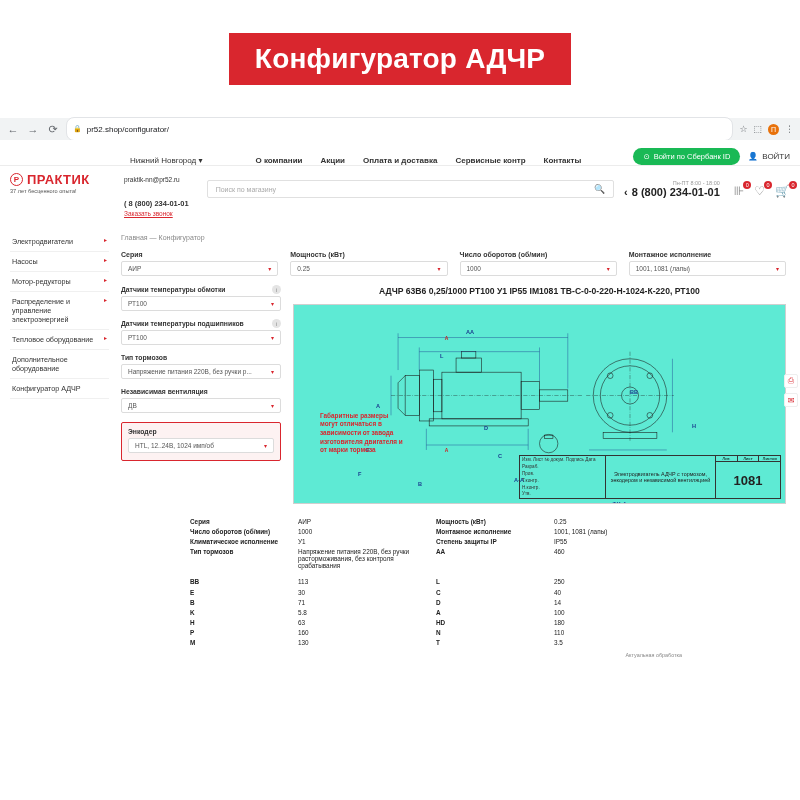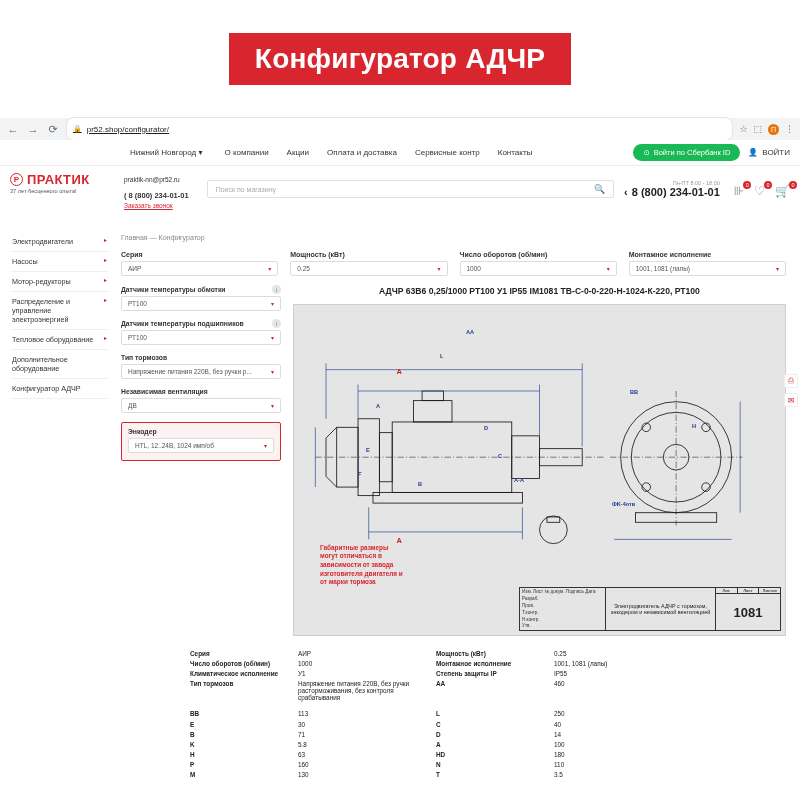--- a/index.html
+++ b/index.html
@@ -18,53 +18,53 @@
     padding:10px 26px; letter-spacing:.2px; line-height:1.15;
   }
 
   
   .browser { width:800px; background:#f1f3f4; }
   .chrome-bar { display:flex; align-items:center; height:22px; padding:0 6px; gap:6px; background:#f1f3f4; }
   .nav-btn { color:#5f6368; font-size:11px; width:14px; text-align:center; }
   .omni {
     flex:1; height:24px; background:#fff; border-radius:8px;
     display:flex; align-items:center; padding:0 6px; gap:5px;
-    font-size:8px; color:#202124; border:1px solid #e2e4e7;text-decoration:underline;
+    font-size:8px; color:#202124; border:1px solid #e2e4e7;
   }
   .omni .lock { font-size:7px; color:#5f6368; }
   .omni .url { color:#202124; }
   .chrome-right { display:flex; align-items:center; gap:6px; font-size:9px; color:#5f6368; }
   .avatar-dot { width:11px; height:11px; border-radius:50%; background:#e8710a; color:#fff; font-size:7px; display:flex; align-items:center; justify-content:center; }
   .bmk-bar { display:flex; align-items:center; height:14px; padding:0 8px; gap:8px; background:#f1f3f4; font-size:7.5px; color:#3c4043; border-bottom:1px solid #dadce0;}
   .bmk-y { display:flex; align-items:center; gap:3px; }
   .y-dot { width:8px; height:8px; border-radius:2px; background:#fc3f1d; color:#fff; font-size:6px; display:flex; align-items:center; justify-content:center; font-weight:bold;}
   .bmk-right { margin-left:auto; display:flex; align-items:center; gap:3px; }
 
   
   .page { width:800px; height:645px; background:#fff; overflow:hidden; position:relative; }
 
   
-  .toprow { display:flex; align-items:center; height:26px; padding:0 10px; font-size:8px; color:#333; border-bottom:1px solid #ececec;}
+  .toprow { display:flex; align-items:flex-end; height:26px; padding:0 10px; font-size:8px; color:#333; border-bottom:1px solid #ececec;}
   .geo { color:#333; margin-left:120px; }
-  .topnav { display:flex; gap:18px; margin-left:22px; }
+  .topnav { display:flex; gap:18px; margin-left:53px;font-weight:bold; }
   .topnav span { color:#333; }
   .top-right { margin-left:auto; display:flex; align-items:center; gap:8px; }
   .sber-btn { background:#19b955; color:#fff; border-radius:11px; padding:4px 10px; font-size:7.5px; display:flex; align-items:center; gap:4px;}
   .enter-btn { display:flex; align-items:center; gap:4px; font-size:8px; color:#333; }
 
   
   .header { display:flex; align-items:flex-start; padding:6px 10px 6px 10px; height:58px; }
   .logo-box { width:108px; }
   .logo-main { display:flex; align-items:center; gap:4px; }
   .logo-circ { width:13px; height:13px; border:1.6px solid #d9262e; border-radius:50%; display:flex; align-items:center; justify-content:center; color:#d9262e; font-size:8px; font-weight:bold;}
   .logo-text { color:#d9262e; font-weight:bold; font-size:13px; letter-spacing:.4px;}
   .logo-sub { font-size:5.6px; color:#555; margin-top:1px;}
   .contacts { margin-left:6px; font-size:6.5px; color:#333; padding-top:4px;}
   .contacts .mail { color:#333; }
-  .contacts .phone { font-weight:bold; font-size:7.5px; margin-top:8px;}
+  .contacts .phone { font-weight:bold; font-size:7.5px; margin-top:16px;}
   .contacts .callback { color:#d9262e; text-decoration:underline; font-size:6.5px; margin-top:2px;}
   .searchwrap { flex:1; margin:8px 10px 0 18px; }
   .searchbox { height:18px; border:1px solid #e0e0e0; border-radius:2px; display:flex; align-items:center; padding:0 8px; font-size:7px; color:#aaa;}
   .searchbox .mag { margin-left:auto; color:#999; font-size:9px;}
   .hdr-phone { text-align:right; padding-top:8px;}
   .hdr-phone .small { font-size:5.5px; color:#999; }
   .hdr-phone .big { font-size:11px; font-weight:bold; color:#222; display:flex; align-items:center; gap:4px;}
   .hdr-icons { display:flex; align-items:center; gap:10px; padding-top:12px; margin-left:14px;}
   .hicon { position:relative; color:#8b8b8b; font-size:12px;}
   .badge { position:absolute; top:-3px; right:-7px; background:#d9262e; color:#fff; border-radius:50%; width:8px; height:8px; font-size:5.5px; display:flex; align-items:center; justify-content:center;}
@@ -88,21 +88,21 @@
   .lower { display:flex; gap:12px;}
   .left-col { width:160px;}
   .fgroup2 { margin-bottom:9px; position:relative;}
   .flabel2 { font-size:6.8px; color:#333; margin-bottom:3px; font-weight:bold; display:flex; align-items:center; gap:4px;}
   .info-i { width:9px; height:9px; border-radius:50%; background:#e4e4e4; color:#888; font-size:6px; display:flex; align-items:center; justify-content:center; position:absolute; right:0; top:-1px;}
   .encoder-box { border:1px solid #d9262e; background:#fdf2f2; padding:5px 6px 7px 6px; border-radius:2px;}
   .drawing-col { flex:1; }
   .spec-line { text-align:center; font-size:8.6px; color:#222; margin-bottom:8px; font-weight:600;}
 
   
-  .drawing { border:1px solid #cfcfcf; background:#e5e5e5; height:332px; position:relative; overflow:hidden;}
+  .drawing { border:1px solid #cfcfcf; background:#5eead4; height:200px; position:relative; overflow:hidden;}
   .warn { position:absolute; left:26px; bottom:48px; color:#d9262e; font-size:6.4px; font-weight:bold; line-height:1.35; width:88px;}
   .stamp { position:absolute; right:4px; bottom:4px; width:262px; height:44px; border:1px solid #333; display:flex; font-size:4.6px;}
   .stamp-l { width:86px; border-right:1px solid #333; padding:1px 2px; color:#333; line-height:1.5;}
   .stamp-m { flex:1; border-right:1px solid #333; display:flex; align-items:center; justify-content:center; text-align:center; font-size:5.4px; color:#222; padding:2px;}
   .stamp-r { width:64px; display:flex; flex-direction:column;}
   .stamp-r .hdr { display:flex; font-size:4.4px; border-bottom:1px solid #333;}
   .stamp-r .hdr div { flex:1; text-align:center; border-right:1px solid #333;}
   .stamp-r .hdr div:last-child{ border-right:none;}
   .stamp-r .num { flex:1; display:flex; align-items:center; justify-content:center; font-size:13px; font-weight:bold; color:#222;}
   .dimtxt { position:absolute; font-size:5.6px; color:#1a3d8f; font-weight:bold;}

